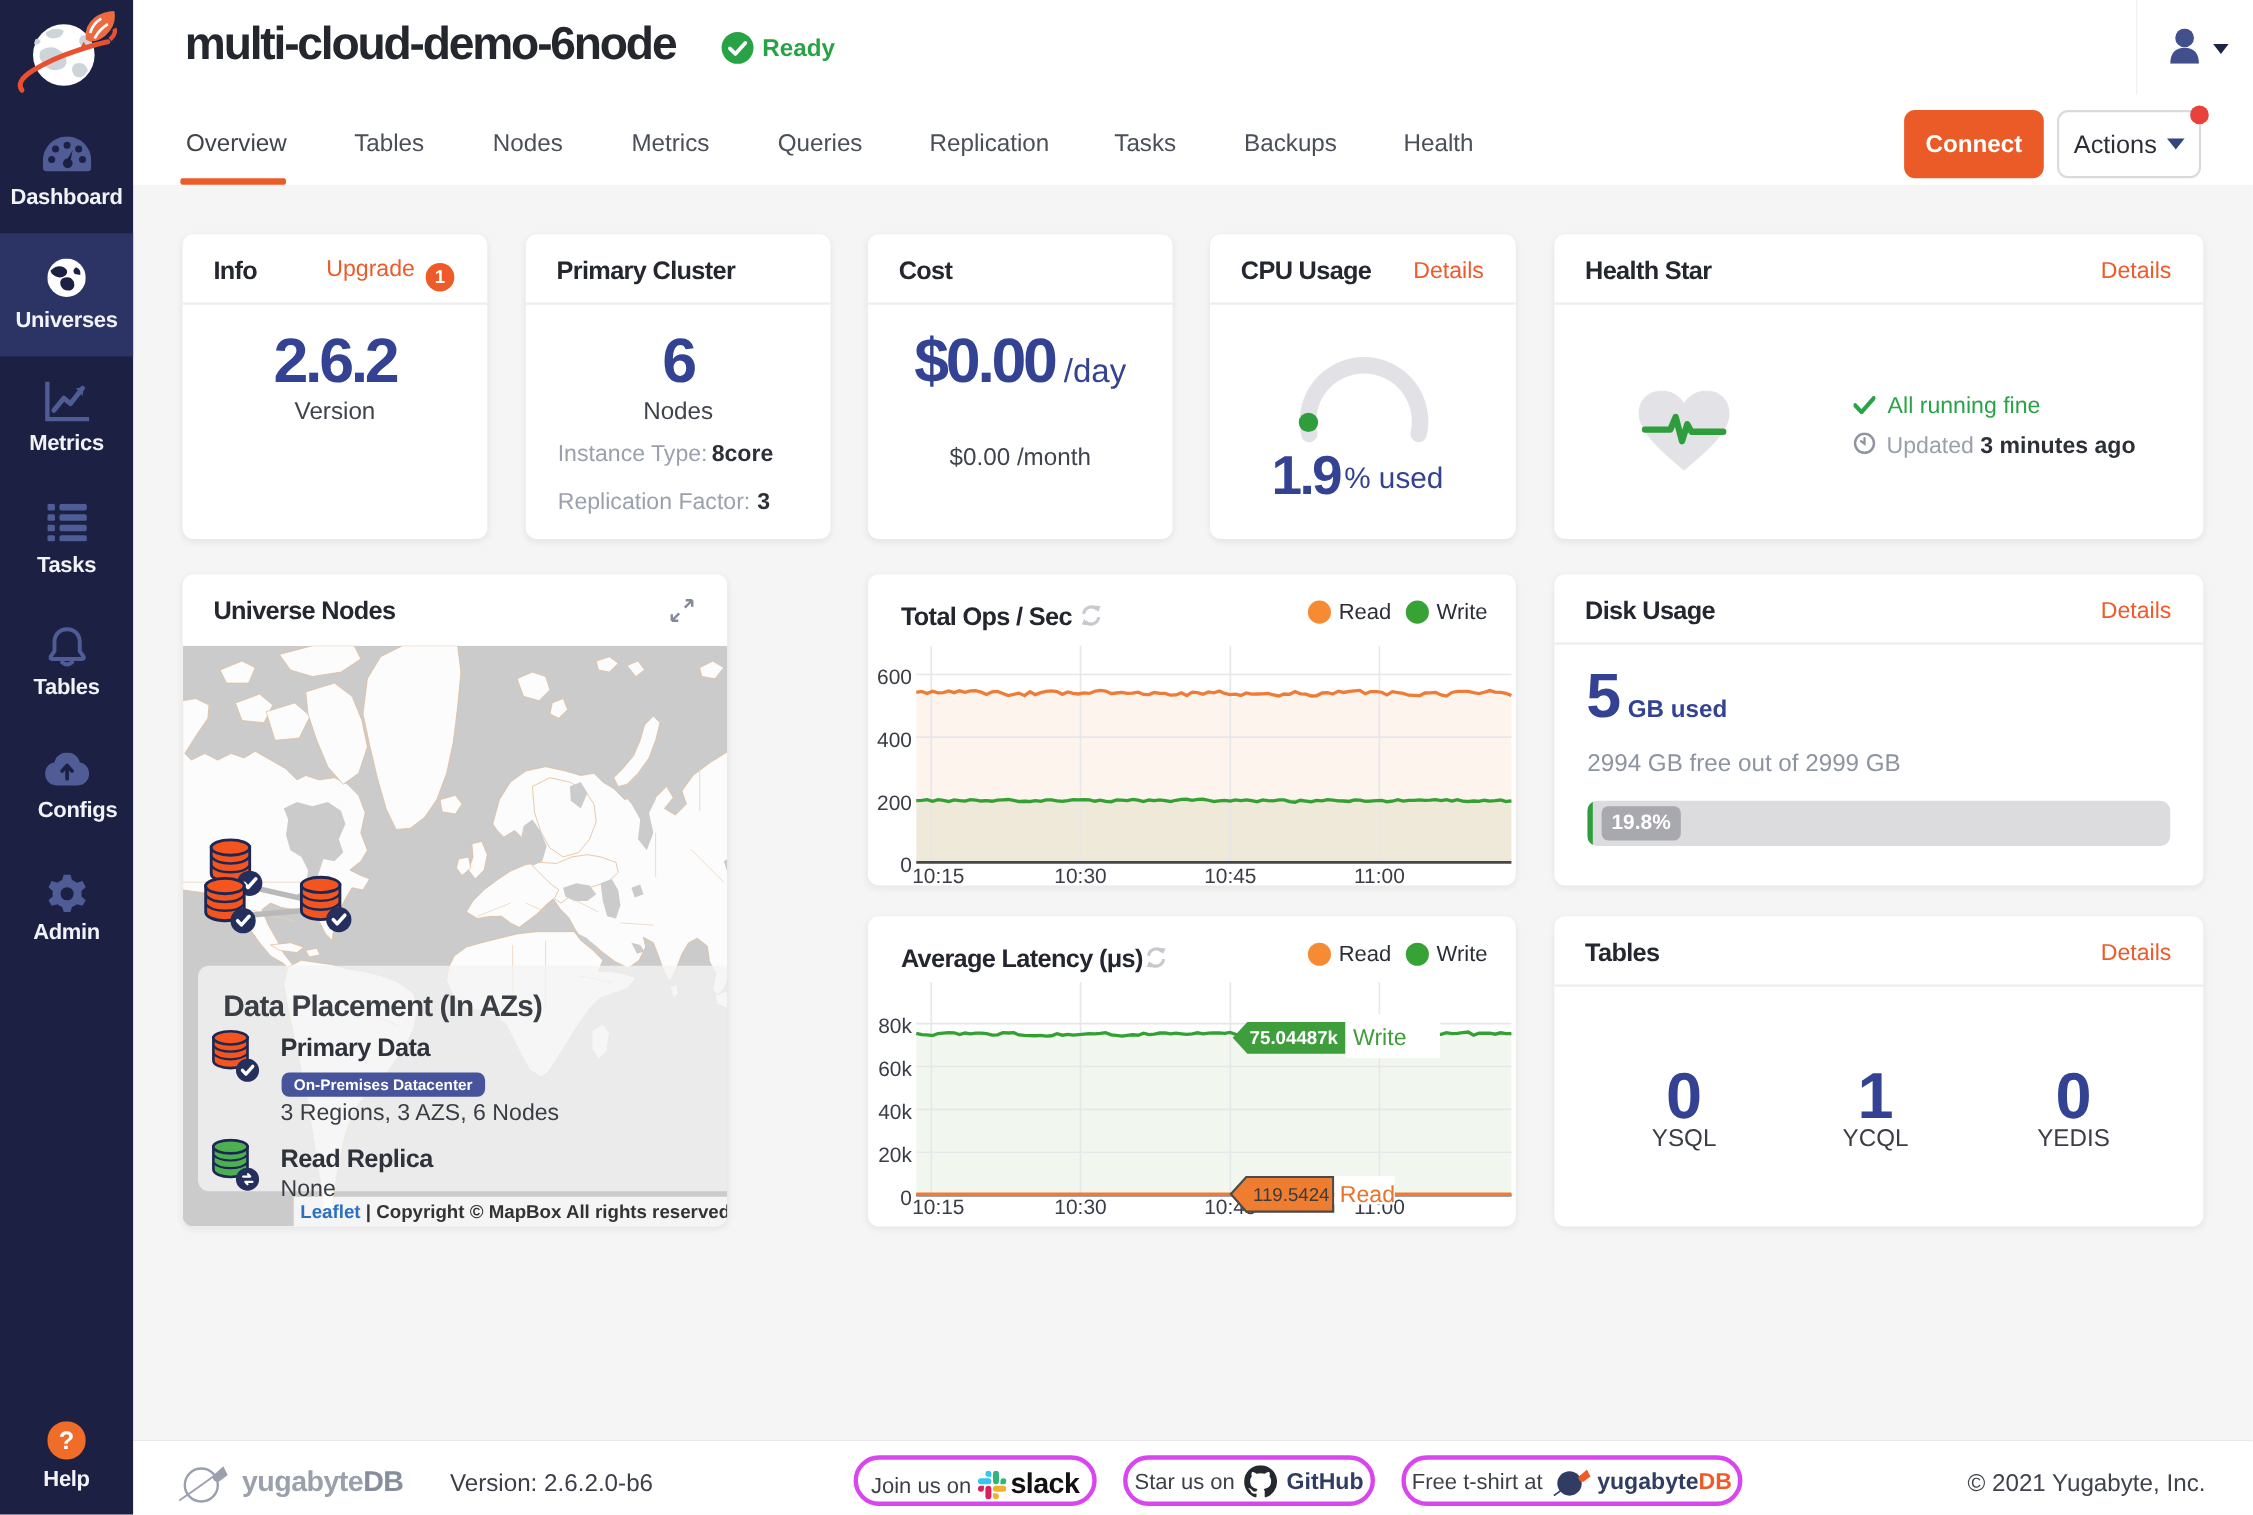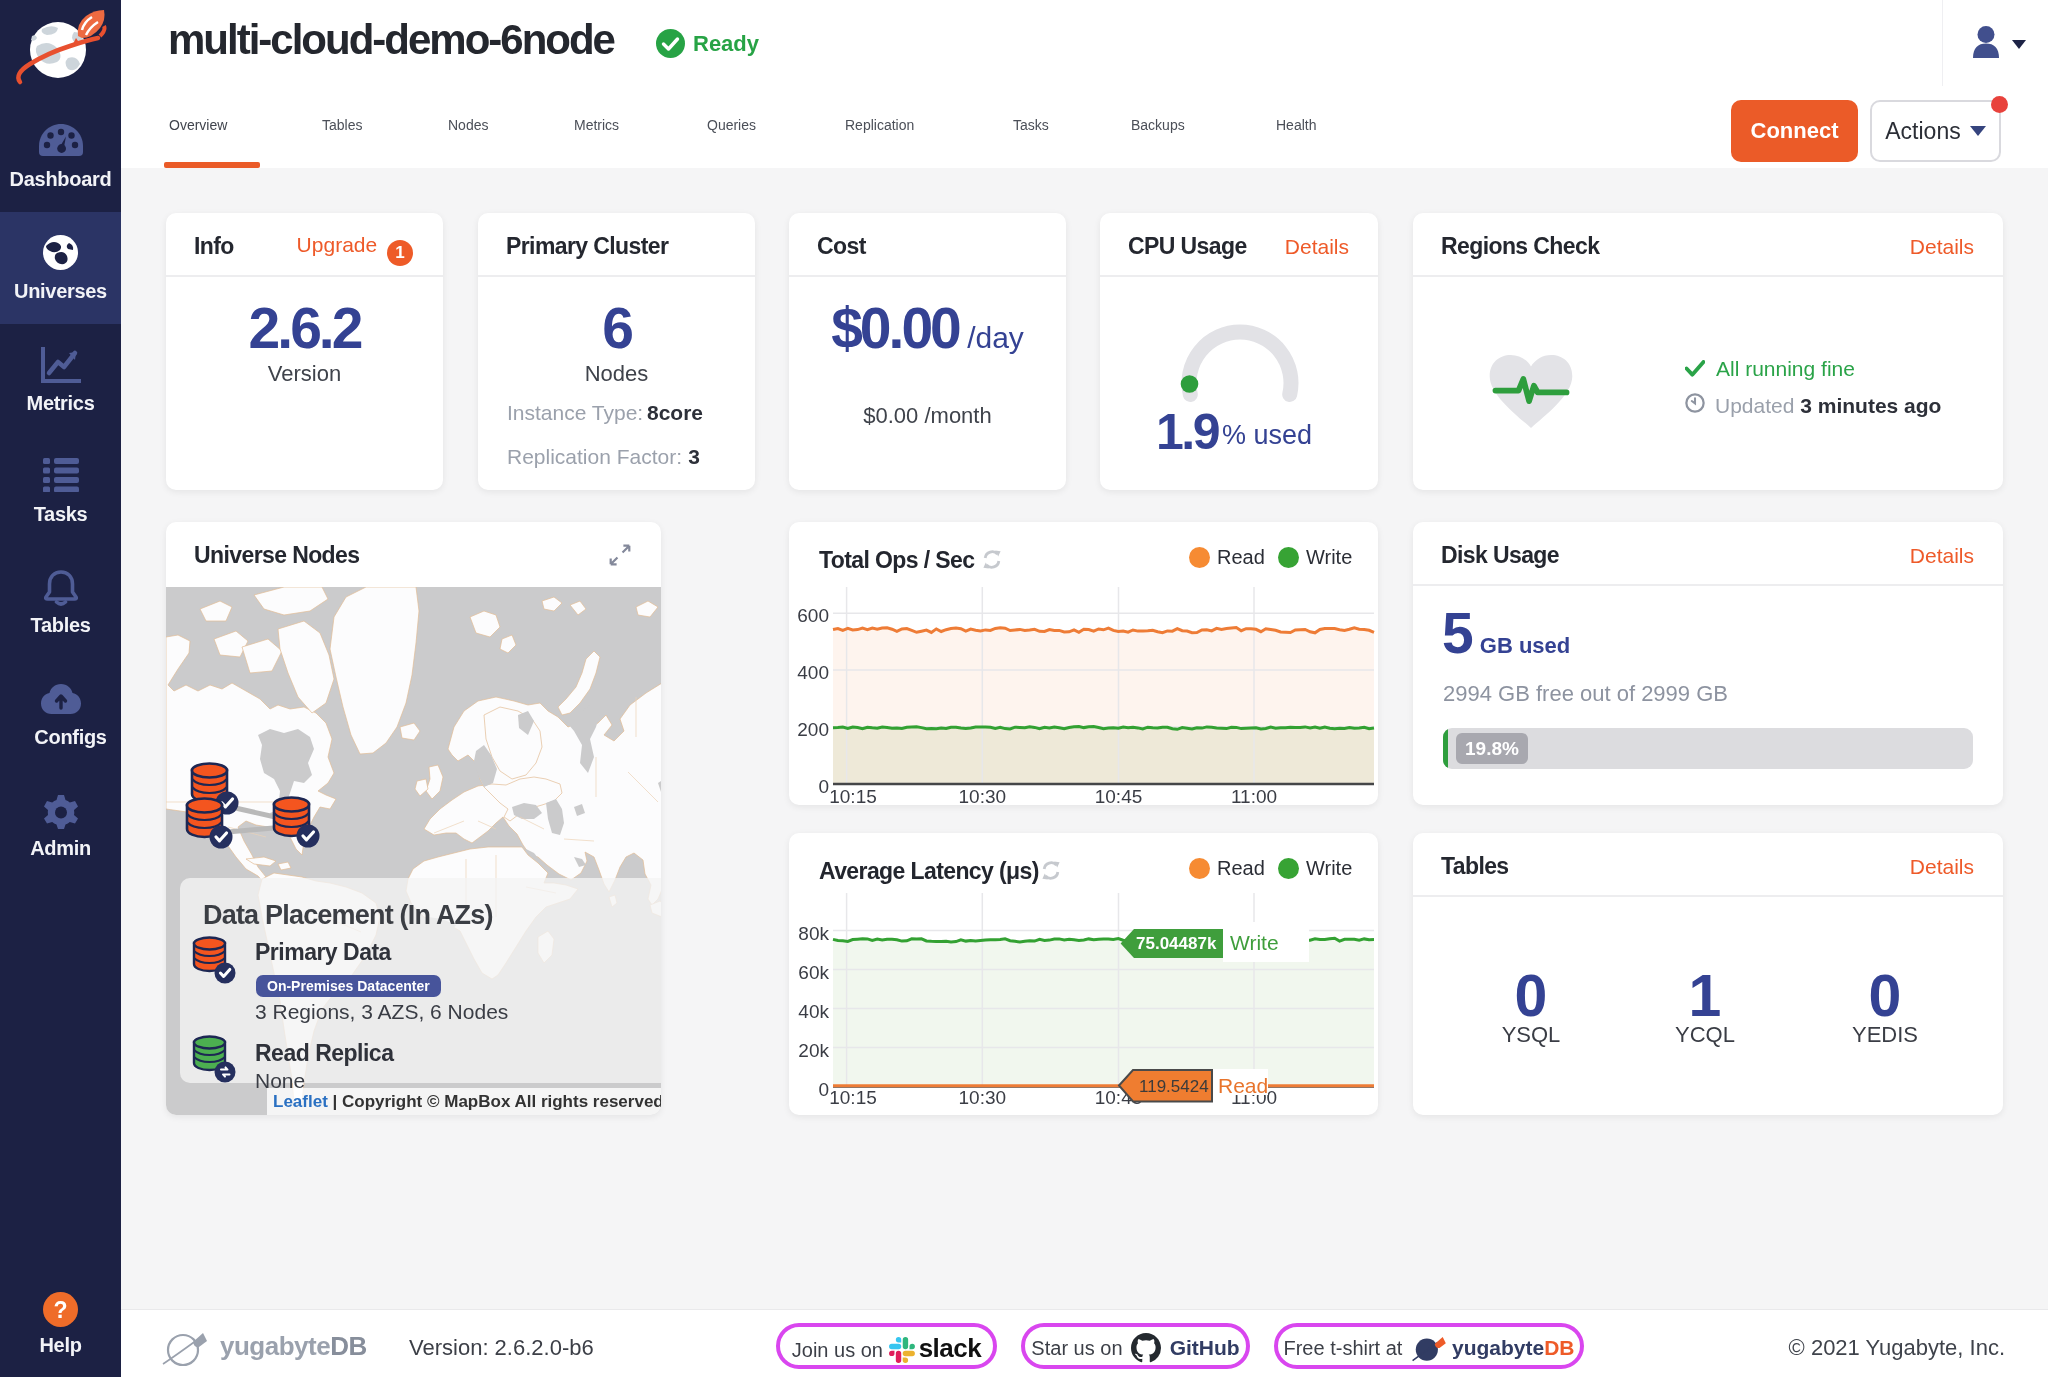--- a/index.html
+++ b/index.html
@@ -8,21 +8,21 @@
 
 #sidebar { position:absolute; left:0; top:0; width:121px; height:1377px; background:#1c2144; z-index:5; }
 .navitem { position:absolute; left:0; width:121px; text-align:center; }
 .navlabel { color:#f2f3f7; font-size:20px; font-weight:bold; letter-spacing:-0.3px; }
 .navhl { position:absolute; left:0; top:212px; width:121px; height:112px; background:#2b3465; }
 
 #header { position:absolute; left:121px; top:0; width:1927px; height:168px; background:#fff; }
 #title { position:absolute; left:47px; top:16px; font-size:42px; font-weight:bold; color:#24272e; letter-spacing:-2px;}
 #ready { position:absolute; left:534px; top:28px; }
 #ready span { color:#27a345; font-size:22px; font-weight:bold; vertical-align:middle; }
-.tab { position:absolute; top:117px; font-size:14px; color:#4b4f58; }
+.tab { position:absolute; top:117px; font-size:22px; color:#4b4f58; }
 #tabline { position:absolute; left:43px; top:162px; width:96px; height:6px; background:#ea5b28; border-radius:2px;}
 #connect { position:absolute; left:1610px; top:100px; width:127px; height:62px; background:#eb5b28; border-radius:10px; color:#fff; font-size:22px; font-weight:bold; text-align:center; line-height:62px; }
 #actions { position:absolute; left:1749px; top:100px; width:131px; height:62px; background:#fff; border:2px solid #d9d9de; border-radius:10px; font-size:23px; color:#2b2e36; text-align:center; line-height:58px; }
 #actions .caret { display:inline-block; width:0; height:0; border-left:8px solid transparent; border-right:8px solid transparent; border-top:10px solid #35447e; margin-left:9px; vertical-align:middle; margin-top:-4px;}
 #reddot { position:absolute; left:1870px; top:96px; width:17px; height:17px; background:#e8423c; border-radius:50%; z-index:3;}
 #userdiv { position:absolute; left:1821px; top:0px; width:1px; height:86px; background:#efeff2; }
 
 #main { position:absolute; left:121px; top:168px; width:1927px; height:1141px; background:#f5f5f6; }
 .card { position:absolute; background:#fff; border-radius:10px; box-shadow:0 2px 7px rgba(0,0,0,0.07); }
 .chead { position:absolute; left:0; top:0; right:0; height:64px; border-bottom:2px solid #ededef; }
@@ -86,21 +86,21 @@
     <svg style="position:absolute; left:54px; top:90px;" width="172" height="110" viewBox="0 0 172 110">
       <path d="M 36.3 91.5 A 51 51 0 1 1 135.7 91.5" fill="none" stroke="#e2e2e6" stroke-width="15" stroke-linecap="round"></path>
       <circle cx="35.5" cy="81" r="8.8" fill="#2e9e3d"></circle>
     </svg>
     <div style="position:absolute; left:0px; width:118px; top:190px; text-align:right; font-size:50px; font-weight:bold; color:#344293; letter-spacing:-2.5px;">1.9</div>
     <div style="position:absolute; left:122px; top:207px; font-size:27px; color:#344293;">% used</div>
   </div>
 
   <div class="card" id="cHealth">
     <div class="chead">
-        <div class="ctitle">Regions Check</div>
+        <div class="ctitle">Health Star</div>
         <div class="cdetails">Details</div>
       </div>
     <svg style="position:absolute; left:76px; top:142px;" width="84" height="73" viewBox="0 0 86 76">
       <path d="M43 76 C30 64 0 42 0 22 C0 8 10 0 22 0 C31 0 39 5 43 12 C47 5 55 0 64 0 C76 0 86 8 86 22 C86 42 56 64 43 76 Z" fill="#e3e3e7"></path>
       <path d="M6 37 L30 37 L35 25 L41 48 L46 32 L50 39 L80 39" stroke="#2e9e3d" stroke-width="6" fill="none" stroke-linecap="round" stroke-linejoin="round"></path>
     </svg>
     <svg style="position:absolute; left:272px; top:147px;" width="20" height="17" viewBox="0 0 26 22">
         <path d="M2 11 L9.5 19 L24 2.5" stroke="#2aa348" stroke-width="5" fill="none" stroke-linecap="round" stroke-linejoin="round"></path>
       </svg>
     <div style="position:absolute; left:303px; top:144px; font-size:21px; color:#2aa348;">All running fine</div>

